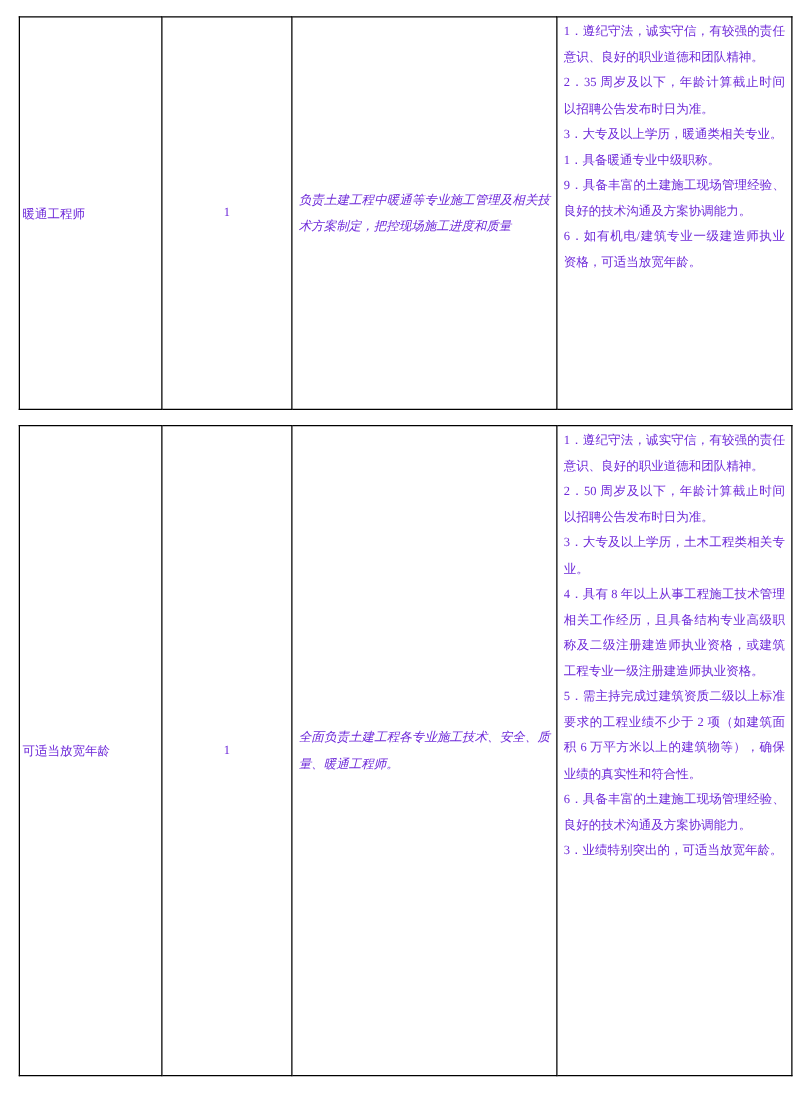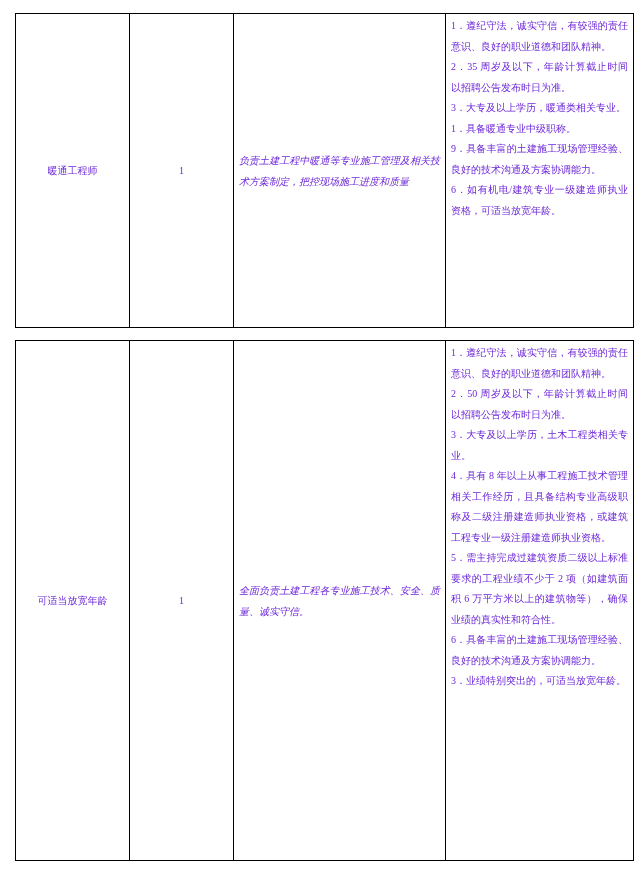--- a/index.html
+++ b/index.html
@@ -28,21 +28,20 @@
   col.c2 { width: 104px; }
   col.c3 { width: 212px; }
   col.c4 { width: 188px; }
   td.cell {
     border: 1px solid #000000;
     font-size: 10px;
     color: #6d28d9;
     overflow: hidden;
   }
   td.pos {
-    text-align: center;
     vertical-align: middle;
     padding: 0 2px;
   }
   td.cnt {
     text-align: center;
     vertical-align: middle;
     font-family: "Liberation Serif", "DejaVu Serif", serif;
   }
   td.duty {
     vertical-align: middle;
@@ -95,21 +94,21 @@
     <colgroup>
       <col class="c1">
         <col class="c2">
         <col class="c3">
         <col class="c4">
     </colgroup>
     <tbody>
       <tr>
         <td class="cell pos">可适当放宽年龄</td>
         <td class="cell cnt">1</td>
-        <td class="cell duty">全面负责土建工程各专业施工技术、安全、质量、诚实守信。</td>
+        <td class="cell duty">全面负责土建工程各专业施工技术、安全、质量、暖通工程师。</td>
         <td class="cell req">
             <div class="req-item">1．遵纪守法，诚实守信，有较强的责任意识、良好的职业道德和团队精神。</div>
             <div class="req-item">2．50 周岁及以下，年龄计算截止时间以招聘公告发布时日为准。</div>
             <div class="req-item">3．大专及以上学历，土木工程类相关专业。</div>
             <div class="req-item">4．具有 8 年以上从事工程施工技术管理相关工作经历，且具备结构专业高级职称及二级注册建造师执业资格，或建筑工程专业一级注册建造师执业资格。</div>
             <div class="req-item">5．需主持完成过建筑资质二级以上标准要求的工程业绩不少于 2 项（如建筑面积 6 万平方米以上的建筑物等），确保业绩的真实性和符合性。</div>
             <div class="req-item">6．具备丰富的土建施工现场管理经验、良好的技术沟通及方案协调能力。</div>
             <div class="req-item">3．业绩特别突出的，可适当放宽年龄。</div>
           </td>
       </tr>

